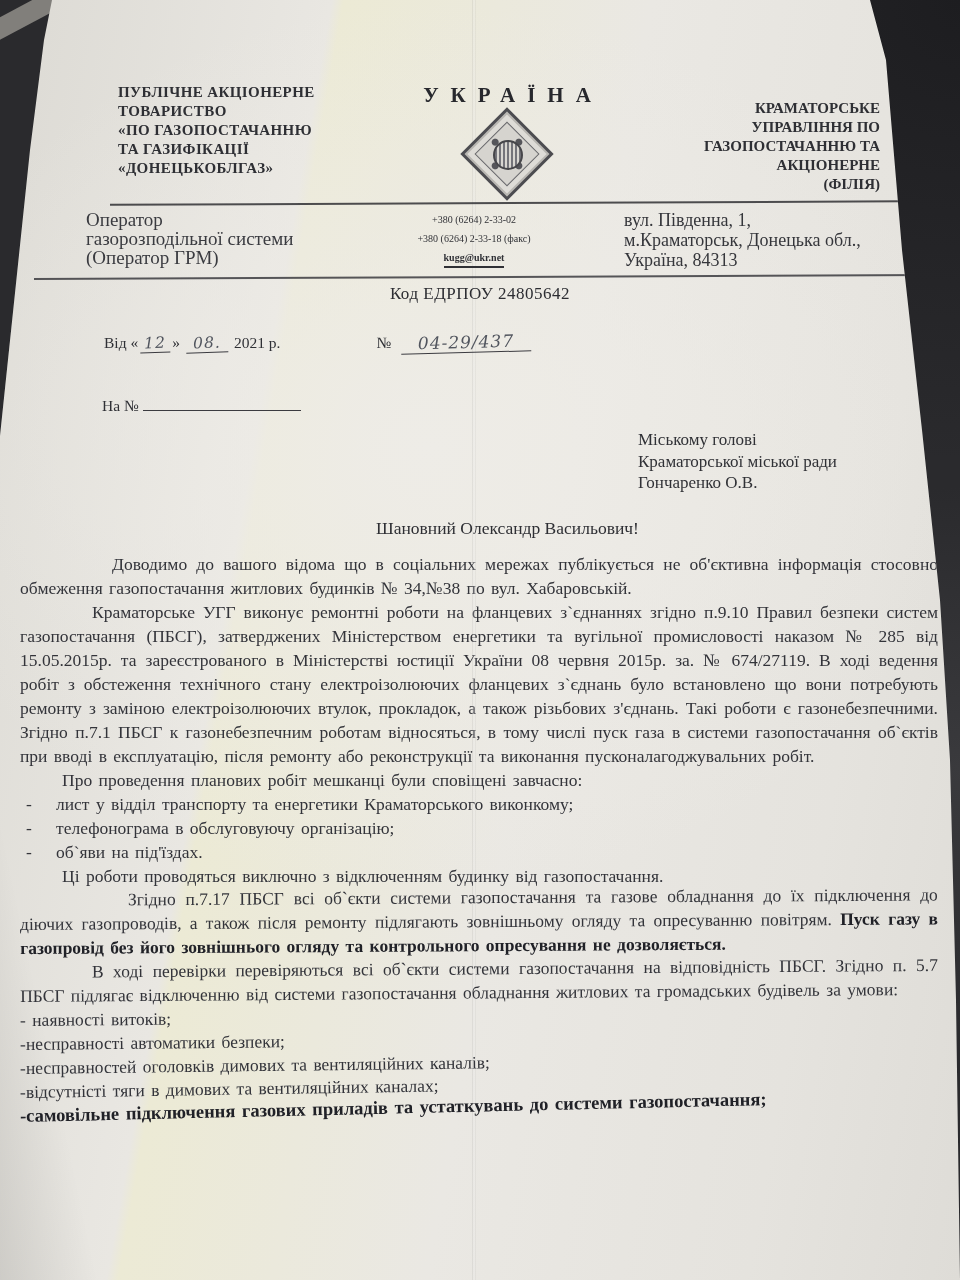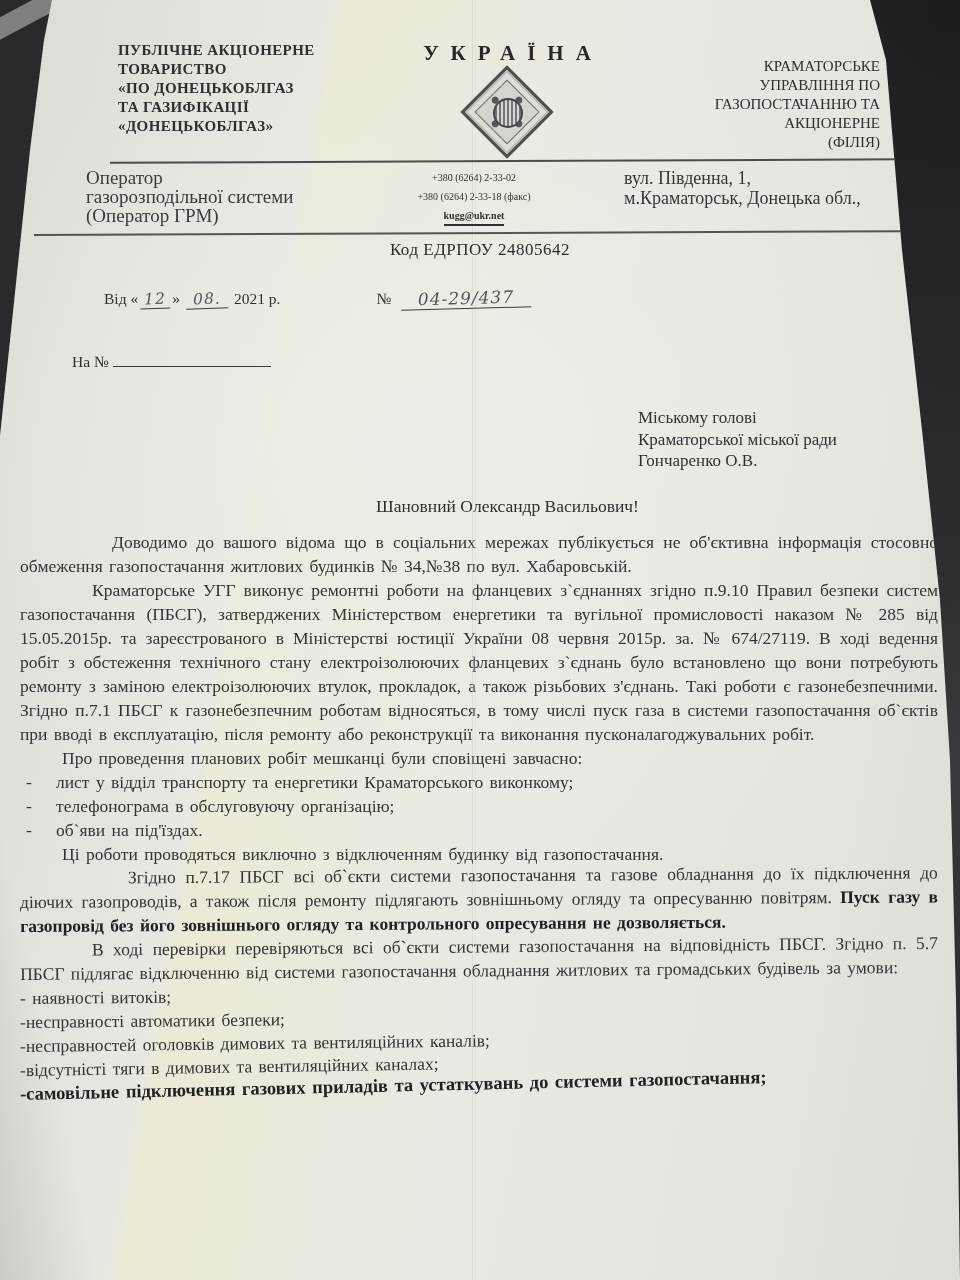--- a/index.html
+++ b/index.html
@@ -15,26 +15,26 @@
     clip-path:polygon(52px 0,870px 0,886px 60px,902px 250px,922px 430px,940px 600px,950px 760px,956px 1000px,960px 1280px,0 1280px,0 436px,30px 150px,44px 40px);
     background:
       linear-gradient(260deg, rgba(0,0,0,.20) 0%, rgba(0,0,0,0) 5%),
       linear-gradient(78deg, rgba(0,0,0,.10) 0%, rgba(0,0,0,0) 8%),
       radial-gradient(80% 50% at 45% 35%, #eeece7 0%, rgba(0,0,0,0) 70%),
       linear-gradient(100deg,#dcdad4 0%,#e9e7e2 28%,#ecead5 29%,#eae8e3 55%,#e5e3de 82%,#dedcd7 100%);
   }
   .crease{position:absolute;left:472px;top:0;width:4px;height:100%;
     background:linear-gradient(90deg,rgba(0,0,0,.10),rgba(255,255,255,.35),rgba(0,0,0,.07));opacity:.8;}
   
-  .lh{position:relative;padding-top:41px;}
+  .lh{position:relative;padding-top:41px;margin-top:42px;}
   .lh-row1{display:flex;align-items:flex-start;}
   .org-left{width:268px;margin-left:118px;font-weight:bold;font-size:15px;line-height:19px;letter-spacing:.4px;color:#2e2f34;}
   .lh-center{flex:1;text-align:center;}
   .country{font-weight:bold;font-size:21px;letter-spacing:12px;margin-left:12px;color:#27282d;}
-  .org-right{width:252px;margin-right:80px;margin-top:16px;font-weight:normal;font-size:15px;line-height:19px;text-align:right;color:#2e2f34;}
+  .org-right{width:252px;margin-right:80px;margin-top:16px;font-weight:bold;font-size:15px;line-height:19px;text-align:right;color:#2e2f34;}
   .emblem{position:relative;width:88px;height:88px;margin:2px auto 0;}
   .diamond-outer{position:absolute;inset:11px;transform:rotate(45deg);border:3px solid #4c4c50;background:#dedcd7;box-shadow:inset 0 0 0 2px #b9b7b2;}
   .diamond-inner{position:absolute;inset:21px;transform:rotate(45deg);border:1px solid #6a6a6e;
     background:
       radial-gradient(circle at 50% 12%, #55555a 3px, rgba(0,0,0,0) 4px),
       radial-gradient(circle at 50% 88%, #55555a 3px, rgba(0,0,0,0) 4px),
       radial-gradient(circle at 12% 50%, #55555a 3px, rgba(0,0,0,0) 4px),
       radial-gradient(circle at 88% 50%, #55555a 3px, rgba(0,0,0,0) 4px),
       #d6d4cf;}
   .emblem-core{position:absolute;left:50%;top:50%;width:26px;height:26px;margin:-14px 0 0 -14px;
@@ -49,24 +49,24 @@
   .addr-right{width:250px;margin-right:86px;font-size:18px;line-height:20px;text-align:left;color:#35363b;}
   .edrpou{text-align:center;font-size:17px;margin-top:6px;color:#2c2d32;letter-spacing:.5px;}
   
   .date-row{margin:28px 12px 0 104px;font-size:15.5px;color:#2f3035;display:flex;align-items:baseline;}
   .hand{font-style:italic;color:#51555e;letter-spacing:1px;font-family:"DejaVu Serif",serif;}
   .hw-slot{display:inline-block;text-align:center;border-bottom:1.5px solid #3b3b40;transform:rotate(-2deg);}
   .hw-day{min-width:30px;margin:0 2px;}
   .hw-month{min-width:42px;margin:0 6px;}
   .hw-num{min-width:130px;margin-left:10px;transform:rotate(-1.5deg);font-size:17px;}
   .num-group{margin-left:96px;display:flex;align-items:baseline;}
-  .na-row{margin:44px 0 0 72px;font-size:15.5px;color:#2f3035;}
+  .na-row{margin:44px 0 0 102px;font-size:15.5px;color:#2f3035;}
   .na-line{display:inline-block;width:158px;border-bottom:1.5px solid #3b3b40;}
   
-  .recipient{margin:36px 0 0 638px;font-size:17px;line-height:21.5px;color:#303136;}
+  .recipient{margin:14px 0 0 638px;font-size:17px;line-height:21.5px;color:#303136;}
   .salutation{margin:24px 0 0 376px;font-size:17.5px;color:#2e2f34;}
   
   .letter-body{margin-top:13px;padding:0 22px 0 20px;font-size:17.5px;line-height:24px;color:#33343a;word-spacing:2px;}
   .letter-body p{margin:0;}
   .p{text-align:justify;}
   .bold{font-weight:bold;color:#202127;}
   .b0,.b1,.b2,.b6,.b7{margin-left:42px;margin-right:36px;}
   .b0{text-indent:92px;}
   .b1{text-indent:72px;}
   .b2{text-indent:42px;}
@@ -90,21 +90,21 @@
 <div class="bg-streak"></div>
 
 <div class="paper">
   <div class="crease"></div>
 
   <div class="lh">
     <div class="lh-row1">
       <div class="org-left">
           <div class="">ПУБЛІЧНЕ АКЦІОНЕРНЕ</div>
           <div class="">ТОВАРИСТВО</div>
-          <div class="">«ПО ДОНЕЦЬКОБЛГАЗ</div>
+          <div class="">«ПО ГАЗОПОСТАЧАННЮ</div>
           <div class="">ТА ГАЗИФІКАЦІЇ</div>
           <div class="">«ДОНЕЦЬКОБЛГАЗ»</div>
         </div>
       <div class="lh-center">
         <div class="country">УКРАЇНА</div>
         <div class="emblem">
           <div class="diamond-outer"></div>
           <div class="diamond-inner"></div>
           <div class="emblem-core"></div>
         </div>
@@ -127,20 +127,21 @@
           <div class="">(Оператор ГРМ)</div>
         </div>
       <div class="contacts">
         <div>+380 (6264) 2-33-02</div>
         <div>+380 (6264) 2-33-18 (факс)</div>
         <div><span class="email">kugg@ukr.net</span></div>
       </div>
       <div class="addr-right">
           <div class="">вул. Південна, 1,</div>
           <div class="">м.Краматорськ, Донецька обл.,</div>
+          <div class="">Україна, 84313</div>
         </div>
     </div>
 
     <hr class="rule2">
 
     <div class="edrpou">Код ЕДРПОУ 24805642</div>
   </div>
 
   <div class="date-row">
     <span>Від «</span>

